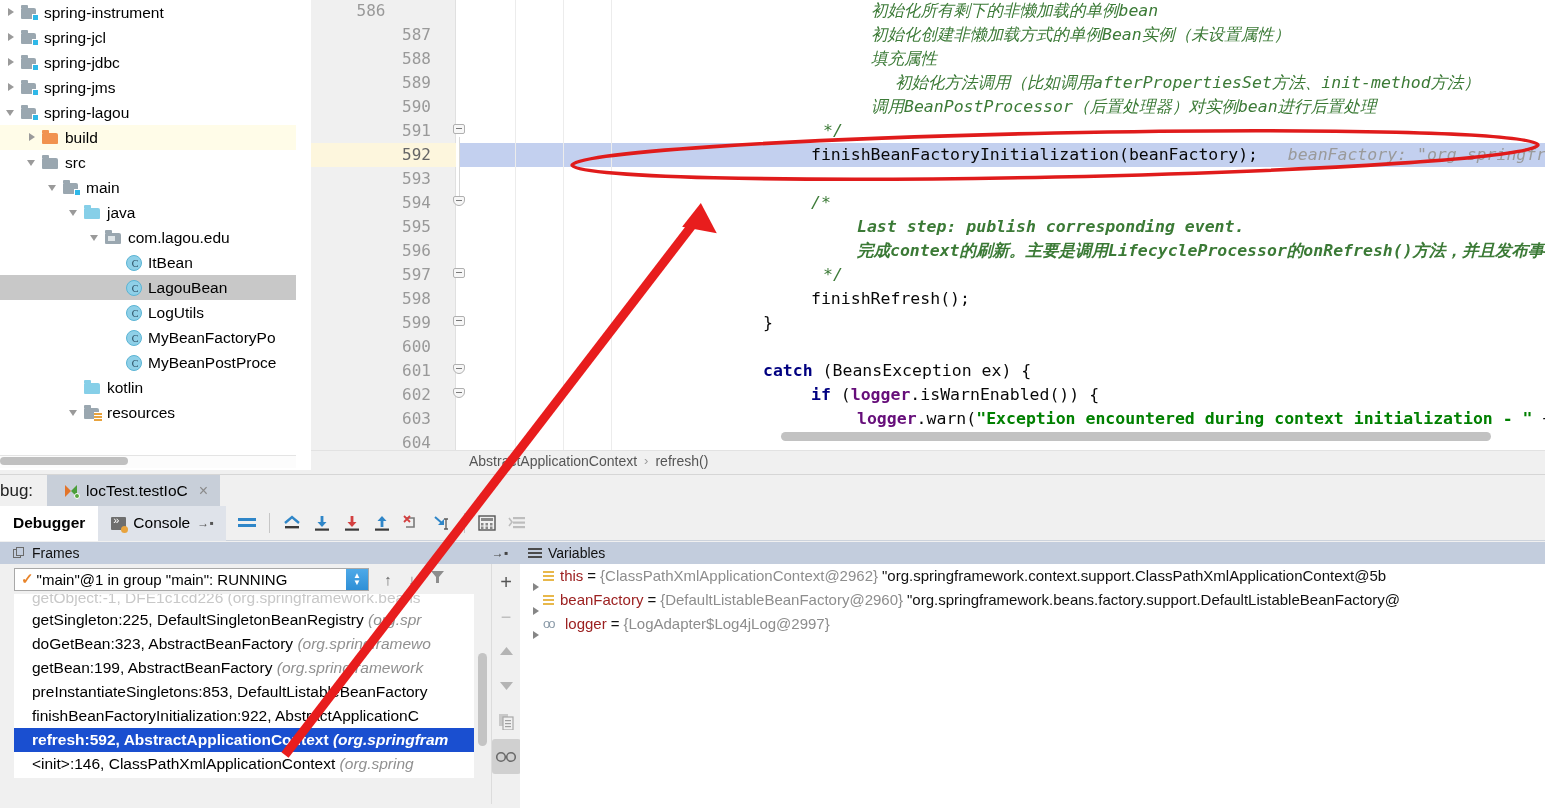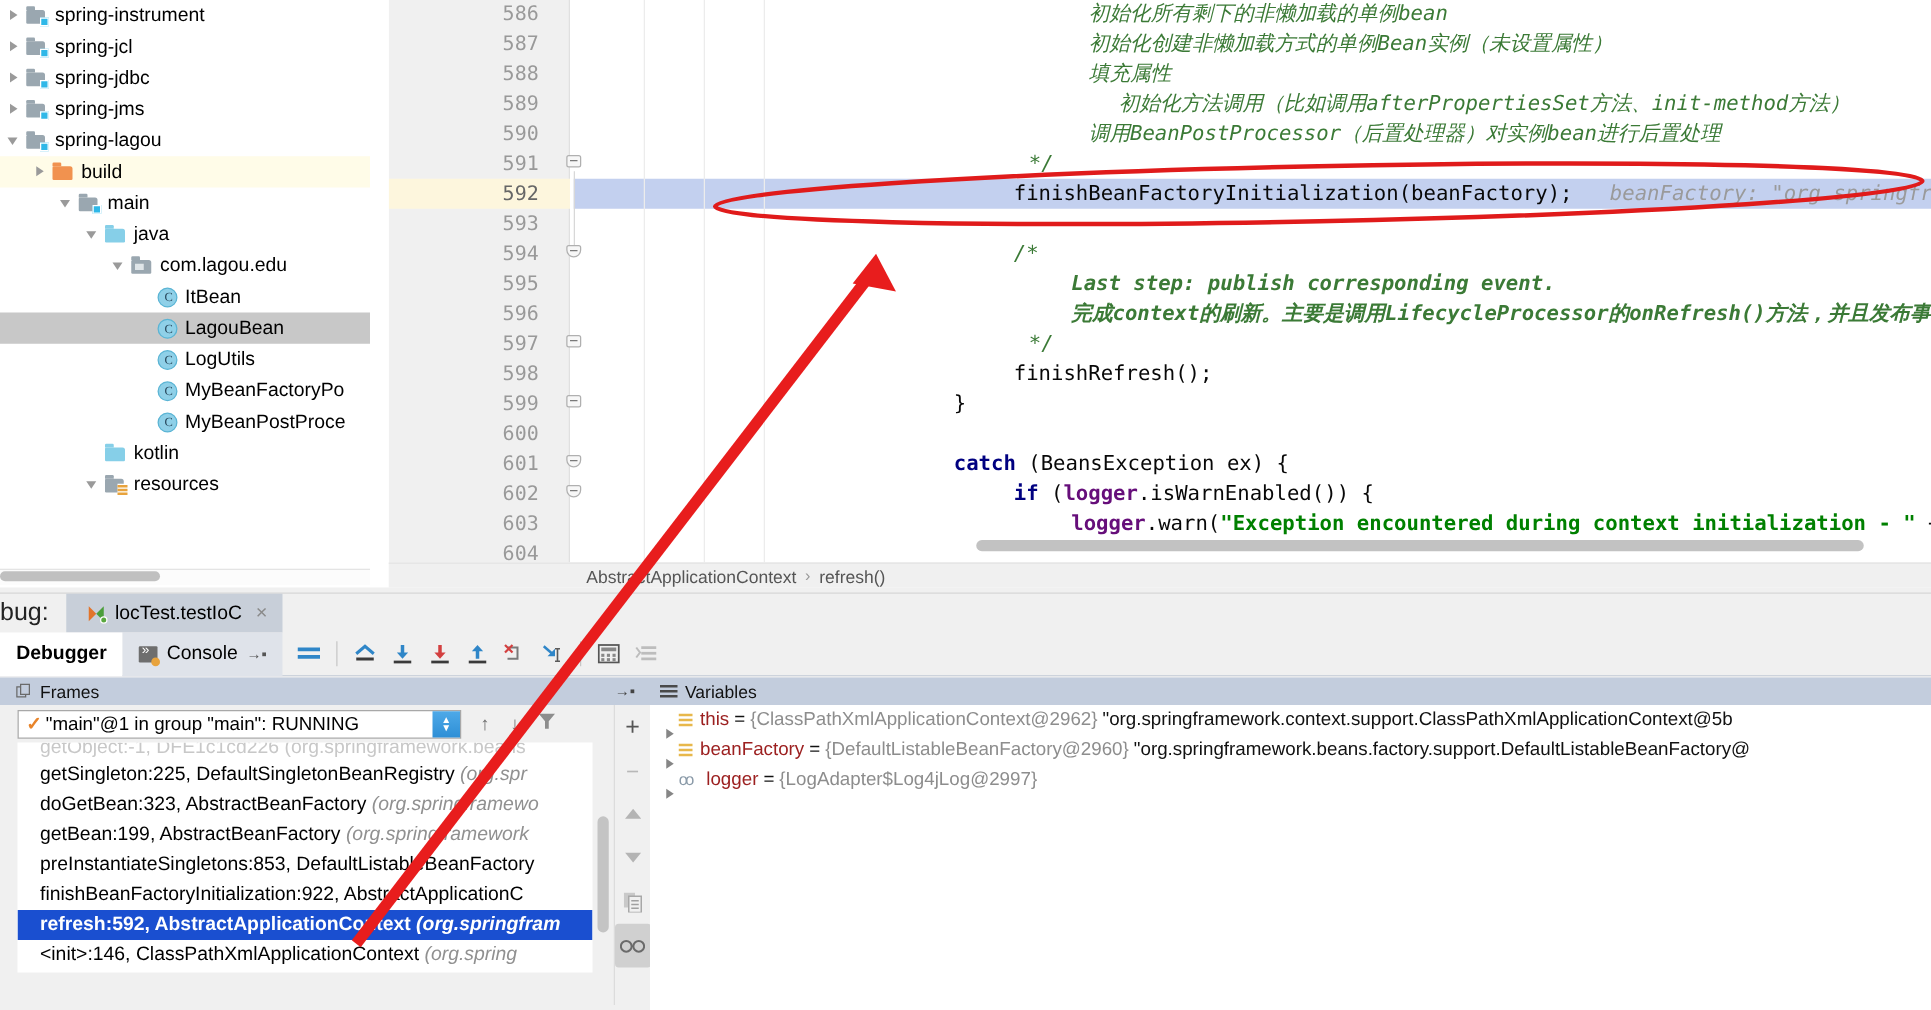--- a/index.html
+++ b/index.html
@@ -187,21 +187,21 @@
   .debug-window {
     position: absolute; left: 0; top: 470px; width: 1545px; height: 338px;
     background: #f0f0f0;
   }
   .dbg-titlebar {
     position: absolute; left: 0; top: 4px; width: 1545px; height: 32px;
     background: #f0f0f0;
     border-top: 1px solid #d6d6d6;
     display: flex; align-items: center;
   }
-  .dbg-title-label { font-size: 20px; color: #222; margin-left: 0px; }
+  .dbg-title-label { font-size: 17px; color: #222; margin-left: 0px; }
   .dbg-tab {
     margin-left: 14px; height: 32px; padding: 0 12px 0 18px;
     background: #c8cfd9; display: flex; align-items: center; gap: 7px;
     font-size: 15.5px; color: #000;
   }
   .run-ico { width: 14px; height: 14px; position: relative; }
   .run-ico .l { position: absolute; left: 0; top: 1px;
     border-left: 6px solid #e2742a; border-top: 6px solid transparent; border-bottom: 6px solid transparent; }
   .run-ico .r { position: absolute; left: 6px; top: 1px;
     border-left: 6px solid #4a9e3a; border-top: 6px solid transparent; border-bottom: 6px solid transparent;
@@ -378,20 +378,29 @@
         <div class="tree-row hl-yellow">
           <span style="display:inline-block;width:27px;flex:0 0 27px"></span>
           <span class="arrow right"></span>
           <span class="ico ico-folder-orange">
             <i class="ftab"></i>
             <i class="fbody"></i>
           </span>
           <span class="tree-label">build</span>
         </div>
         <div class="tree-row">
+          <span style="display:inline-block;width:27px;flex:0 0 27px"></span>
+          <span class="arrow down"></span>
+          <span class="ico ico-folder-grey">
+            <i class="ftab"></i>
+            <i class="fbody"></i>
+          </span>
+          <span class="tree-label">src</span>
+        </div>
+        <div class="tree-row">
           <span style="display:inline-block;width:48px;flex:0 0 48px"></span>
           <span class="arrow down"></span>
           <span class="ico ico-module">
             <i class="ftab"></i>
             <i class="fbody"></i>
             <i class="badge"></i>
           </span>
           <span class="tree-label">main</span>
         </div>
         <div class="tree-row">
@@ -513,21 +522,21 @@
       <div class="fold-mark end" style="top:364px">
           <div class="sq"></div>
           <div class="dash"></div>
         </div>
       <div class="fold-mark end" style="top:388px">
           <div class="sq"></div>
           <div class="dash"></div>
         </div>
 
       <div id="linenums">
-          <div class="ln" style="top: -1px;">586</div>
+          <div class="ln" style="top: -1px; text-align: center;">586</div>
           <div class="ln" style="top: 23px;">587</div>
           <div class="ln" style="top: 47px;">588</div>
           <div class="ln" style="top: 71px;">589</div>
           <div class="ln" style="top: 95px;">590</div>
           <div class="ln" style="top: 119px;">591</div>
           <div class="ln" style="top: 143px; color: rgb(102, 102, 102);">592</div>
           <div class="ln" style="top: 167px;">593</div>
           <div class="ln" style="top: 191px;">594</div>
           <div class="ln" style="top: 215px;">595</div>
           <div class="ln" style="top: 239px;">596</div>

